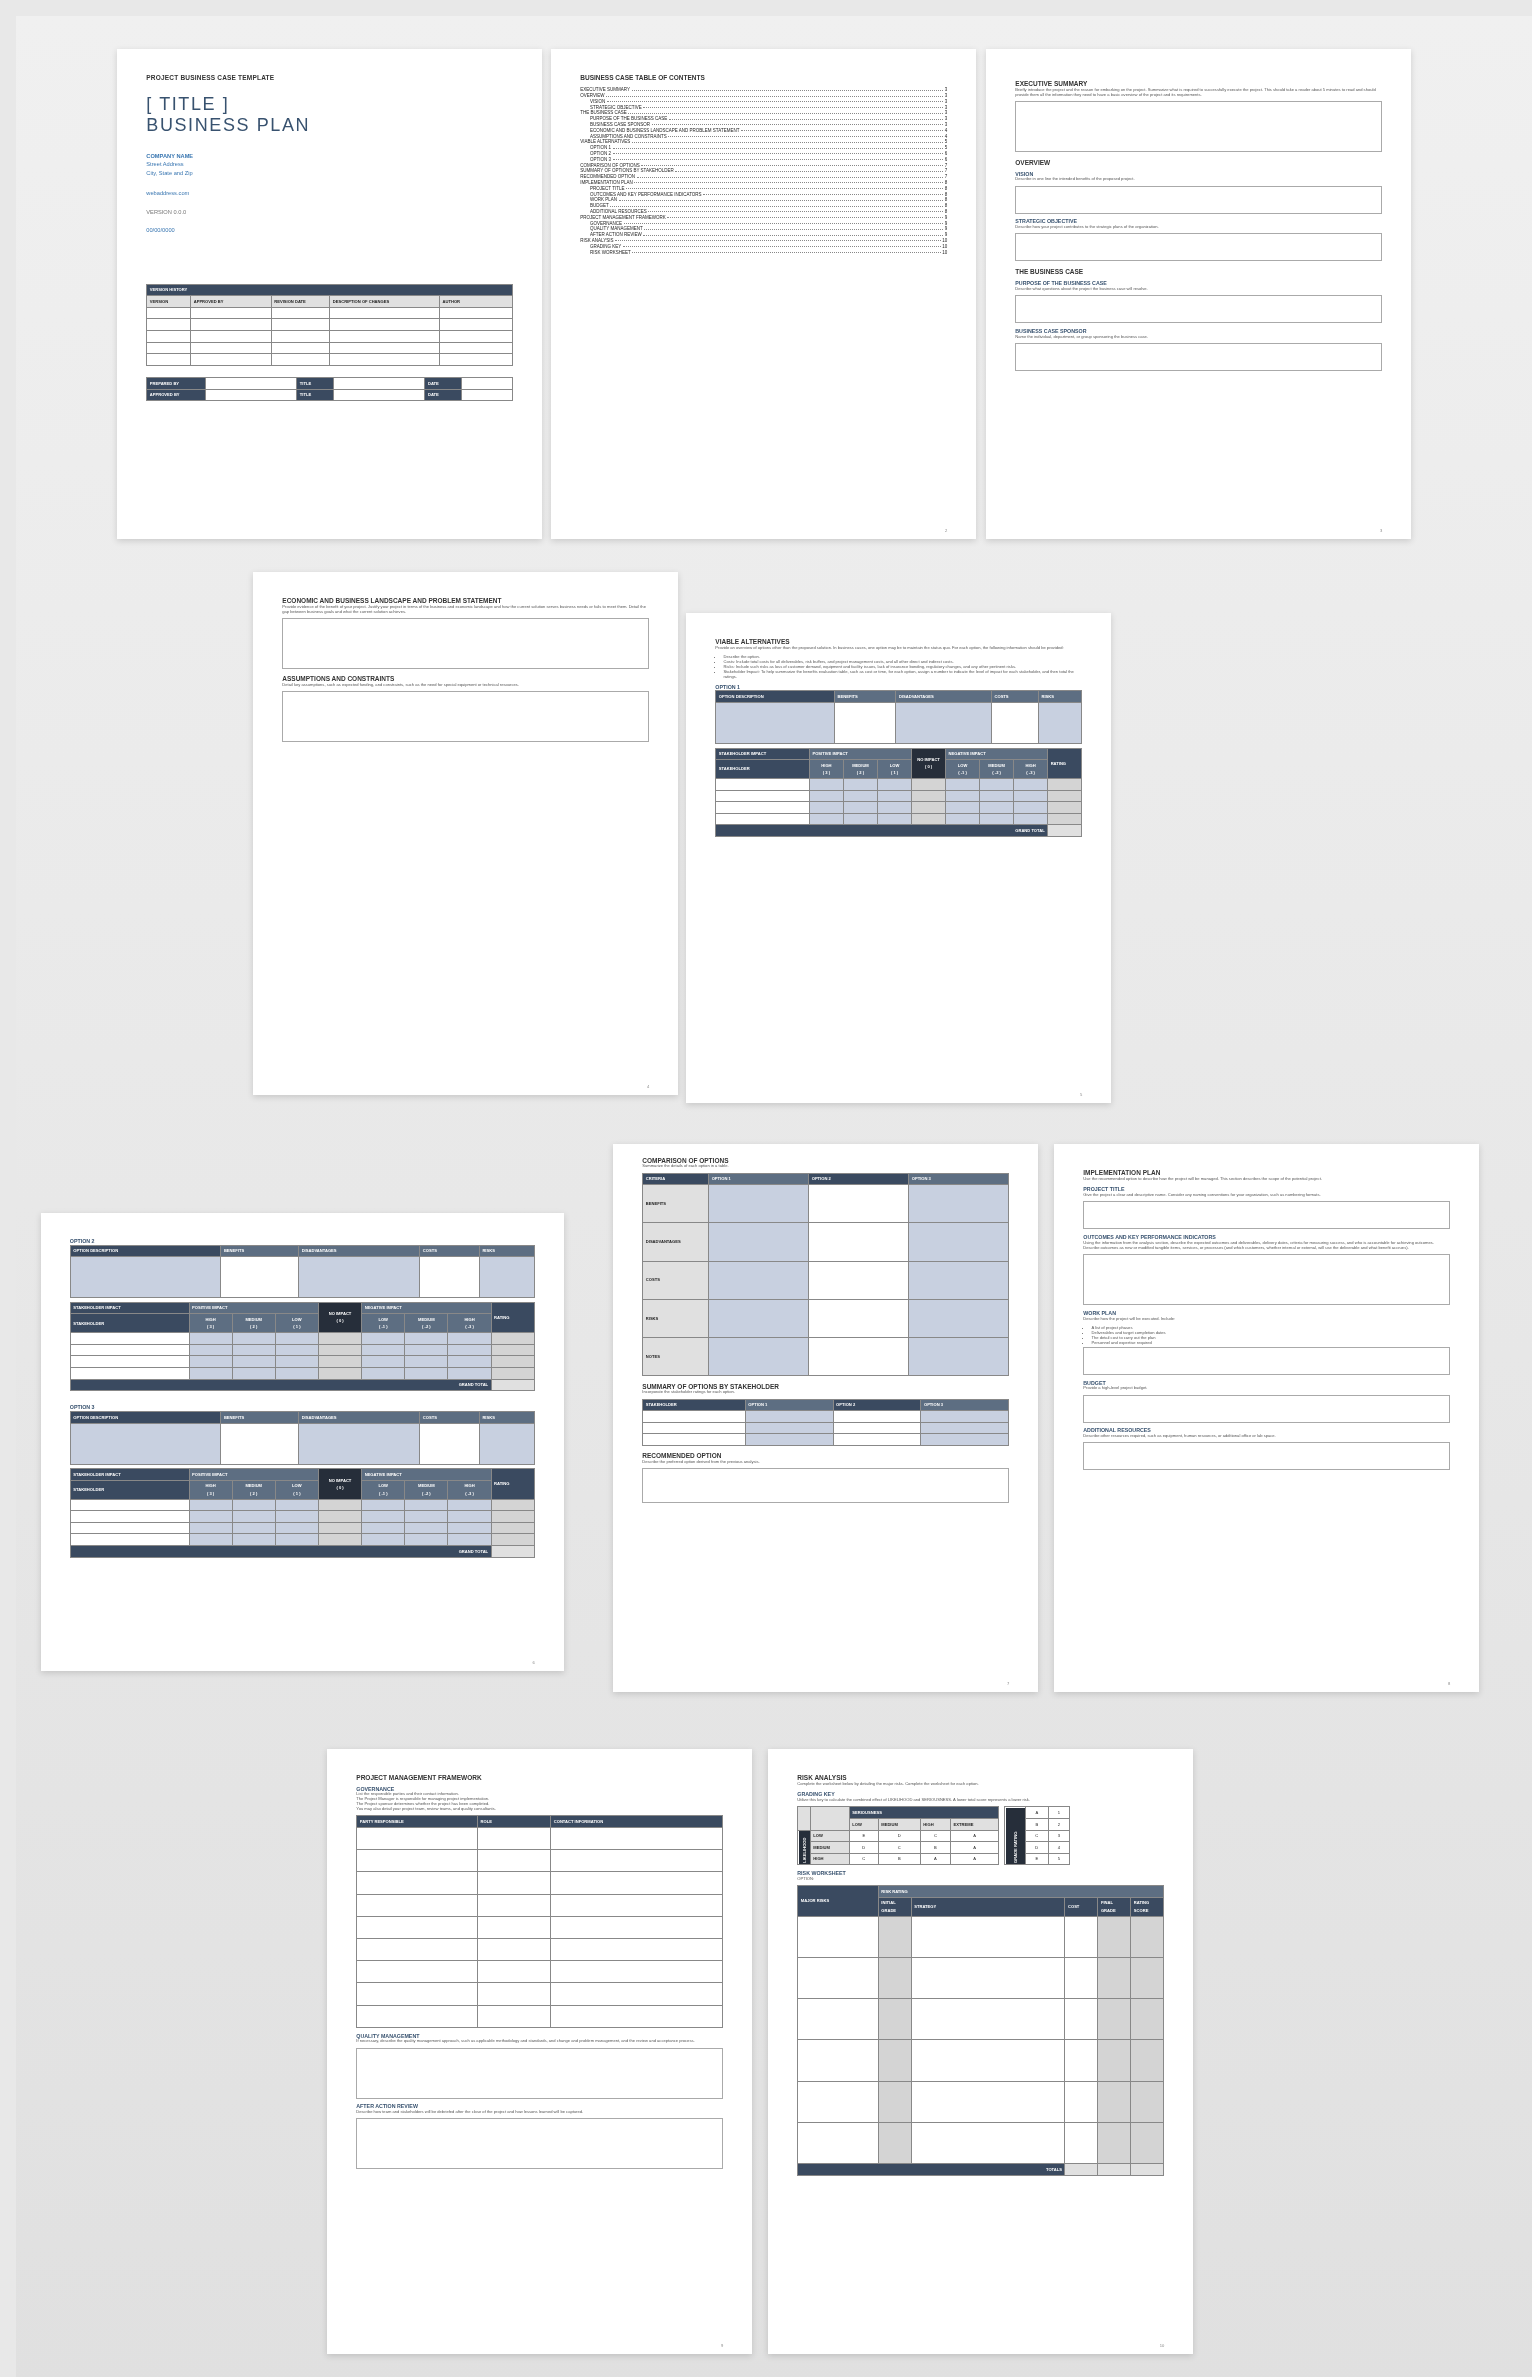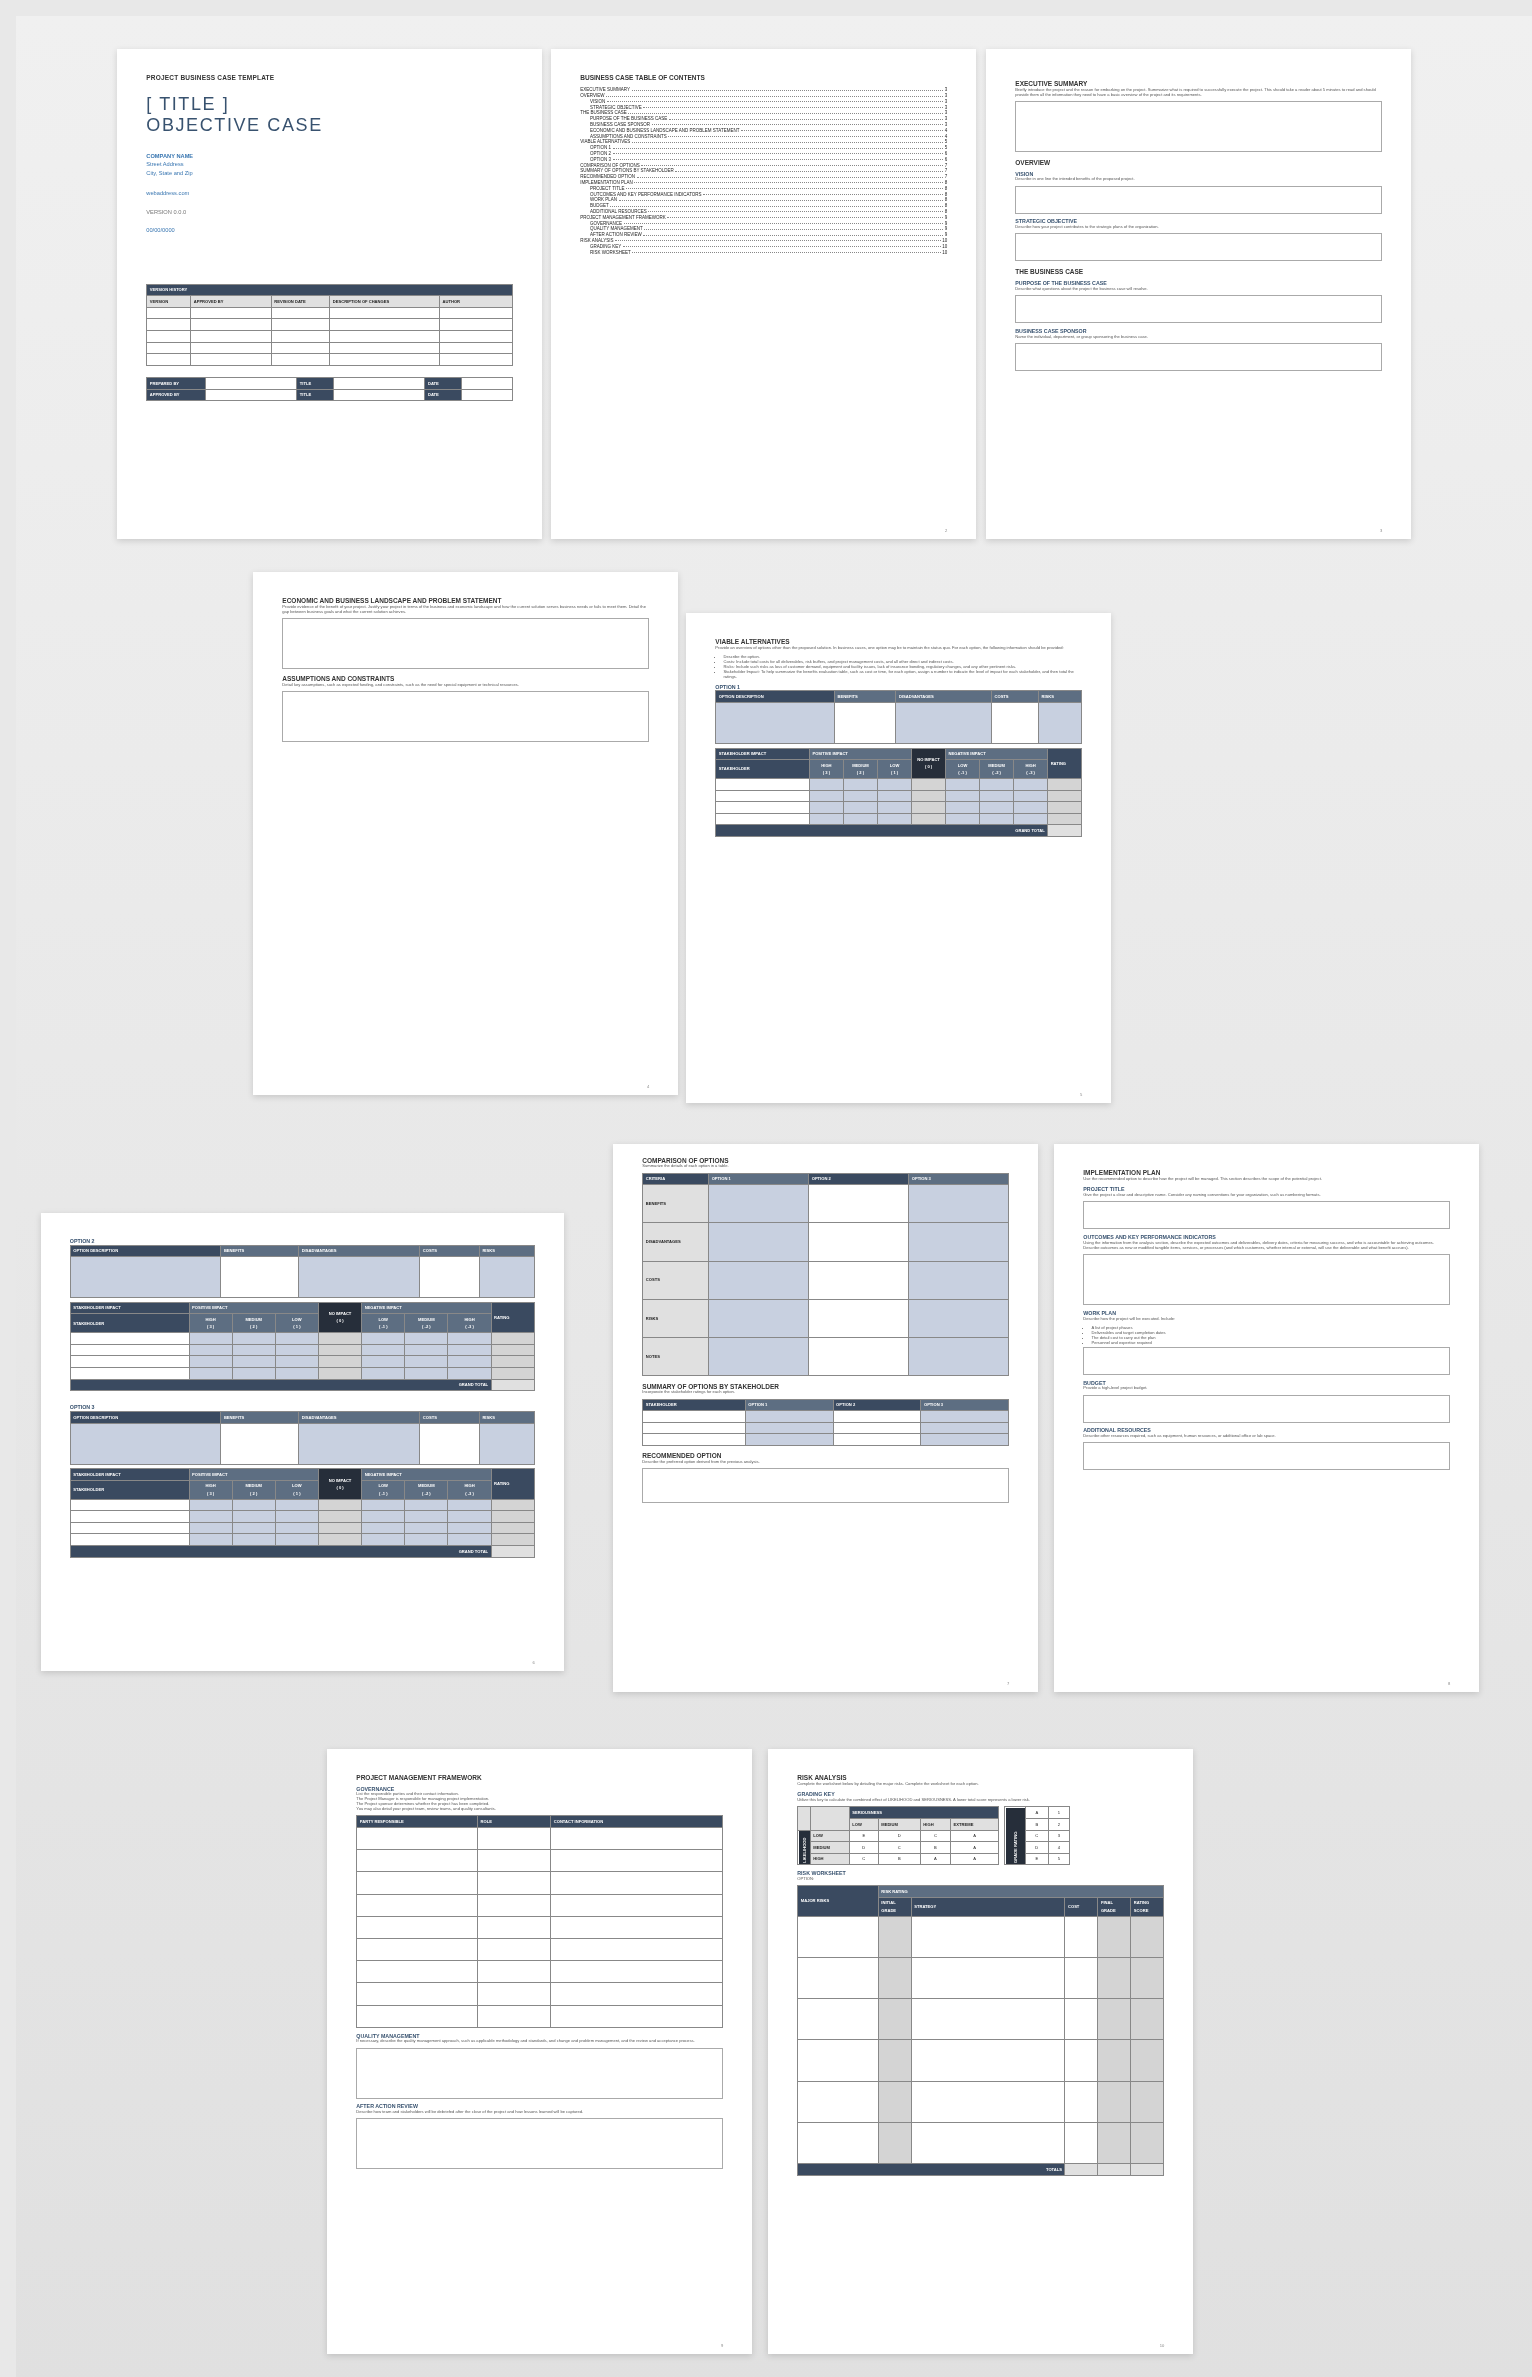--- a/index.html
+++ b/index.html
@@ -40,21 +40,21 @@
 .pgnum{position:absolute;bottom:6.5px;right:29px;font-size:4.1px;color:#888}
 </style>
 </head>
 <body>
 
 <div class="canvas">
 
 <div class="page p1">
   <div class="section-label">PROJECT BUSINESS CASE TEMPLATE</div>
   <div class="title-major" style="white-space:pre-line">[ TITLE ]
-OBJECTIVE CASE</div>
+BUSINESS PLAN</div>
   <div class="blue-sm" style="font-weight:bold">COMPANY NAME</div>
   <div class="blue-sm">Street Address</div>
   <div class="blue-sm">City, State and Zip</div>
   <div class="blue-sm" style="margin-top:11.4px">webaddress.com</div>
   <div class="gray-sm">VERSION 0.0.0</div>
   <div class="blue-sm" style="margin-top:11.4px">00/00/0000</div>
   <div style="height:49px"></div>
   <table>
     <tbody>
           <tr>

